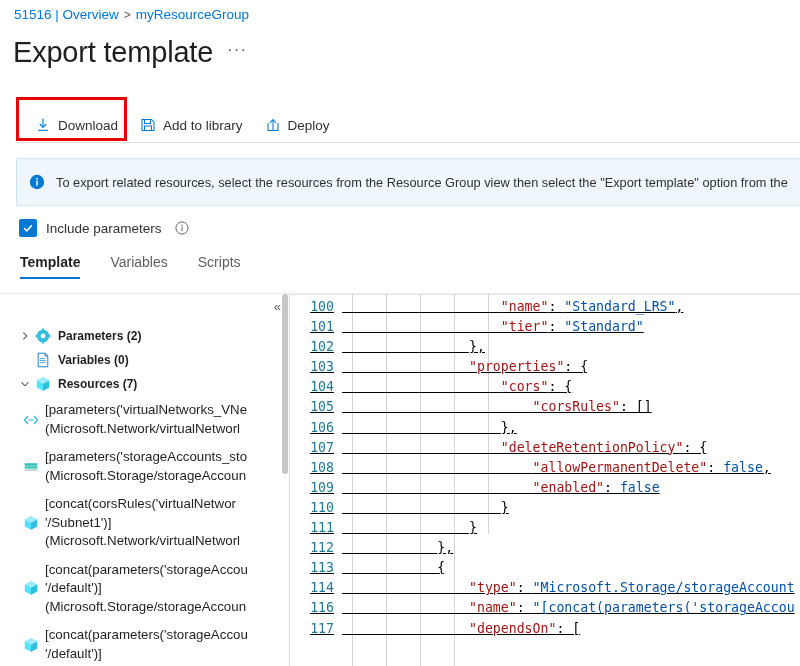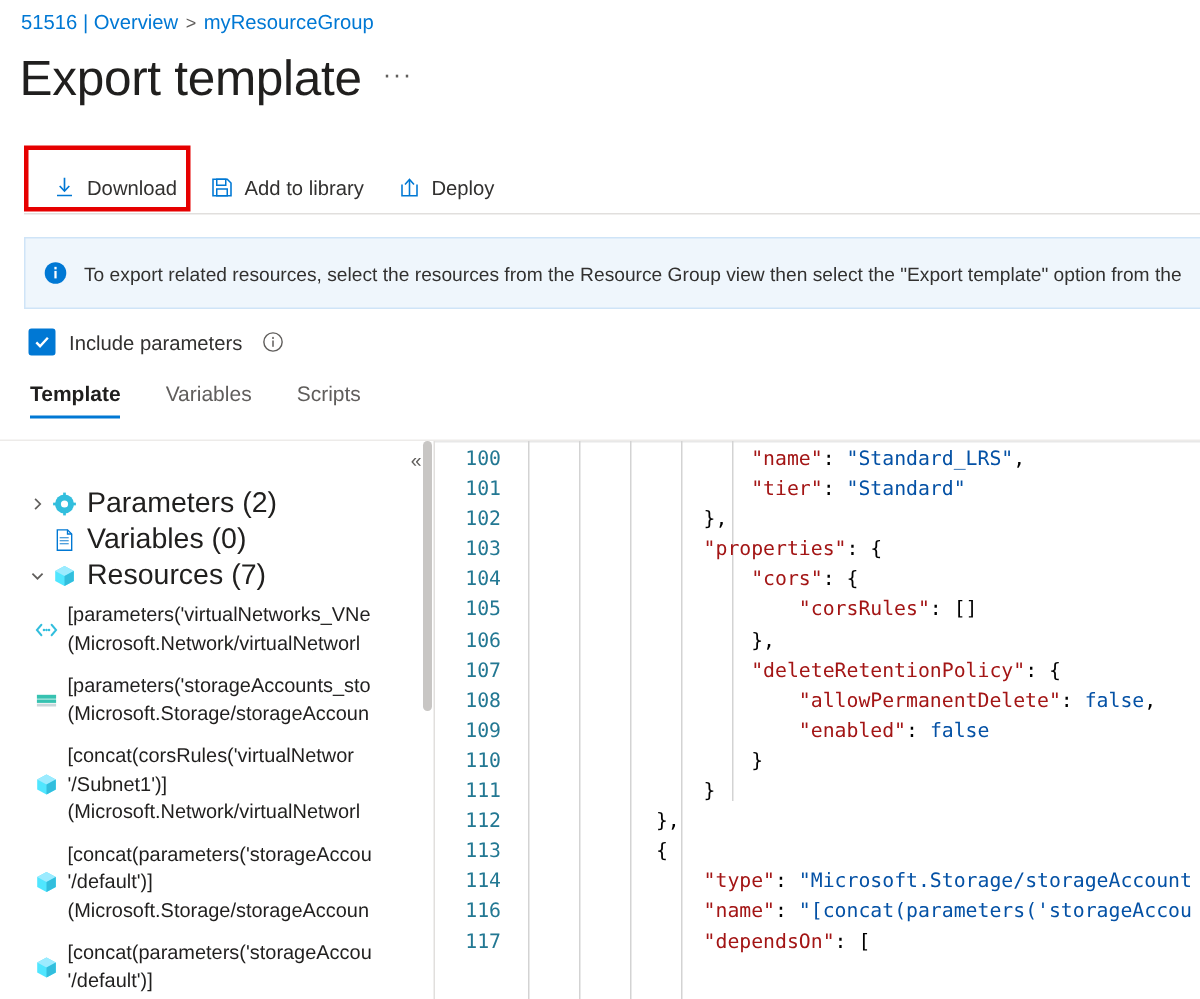--- a/index.html
+++ b/index.html
@@ -19,21 +19,21 @@
   }
   .breadcrumb .sep { color: #605e5c; margin: 0 5px; font-size: 12px; }
   .breadcrumb .crumb { color: #0078d4; cursor: pointer; }
 
   
   .title-row {
     position: absolute; left: 13px; top: 33px;
     display: flex; align-items: flex-end; gap: 14px;
   }
   .page-title {
-    font-size: 33px; font-weight: 400; color: #201f1e;
+    font-size: 29px; font-weight: 400; color: #201f1e;
     line-height: 34px; letter-spacing: -0.2px;
   }
   .ellipsis-btn {
     font-size: 17px; color: #605e5c; line-height: 34px;
     padding-bottom: 2px; cursor: pointer; letter-spacing: 1px;
   }
 
   
   .cmdbar {
     position: absolute; left: 0px; top: 97px;
@@ -132,21 +132,21 @@
     flex: 0 0 auto; width: 14px; height: 18px;
     display:flex; align-items:center; justify-content:center;
     color: #605e5c; font-size: 10px; margin-right: 2px;
   }
   .chev.empty { visibility: hidden; }
   .tnode-icon {
     flex: 0 0 auto; width: 18px; height: 18px; margin-right: 6px;
     display: flex; align-items: center; justify-content: center;
   }
   .tnode-label {
-    font-size: 19px; color: #201f1e; line-height: 18px;
+    font-size: 12px; color: #201f1e; line-height: 18px; font-weight: bold;
   }
   .tree-child { padding-left: 45px; position: relative; }
   .tree-child .tnode-icon {
     position: absolute; left: 22px; top: 50%; transform: translateY(-50%);
   }
   .tnode-multi { font-size: 13.3px; color: #201f1e; line-height: 18.5px; }
   .tree-scrollbar {
     position: absolute; right: 1px; top: 0px;
     width: 6px; height: 372px; background: transparent;
   }
@@ -169,21 +169,21 @@
     position: absolute; left: 0; top: 0; width: 510px; height: 1px;
     background: #e8e8e8;
   }
   .code-area {
     position: absolute; left: 0; top: 0; width: 510px;
     font-family: "DejaVu Sans Mono", monospace;
     font-size: 13.2px; line-height: 20.1px;
   }
   .code-line {
     position: relative; height: 20.1px; white-space: pre;
-    display: flex; 
+    display: flex;  text-decoration: underline;
   }
   .lineno {
     flex: 0 0 auto; width: 52px; text-align: right; padding-right: 8px;
     color: #237893; font-family: "DejaVu Sans Mono", monospace;
     font-size: 13.2px;
   }
   .code-text {
     flex: 1 1 auto; white-space: pre; overflow: hidden;
     font-family: "DejaVu Sans Mono", monospace;
     padding-left: 0px;

